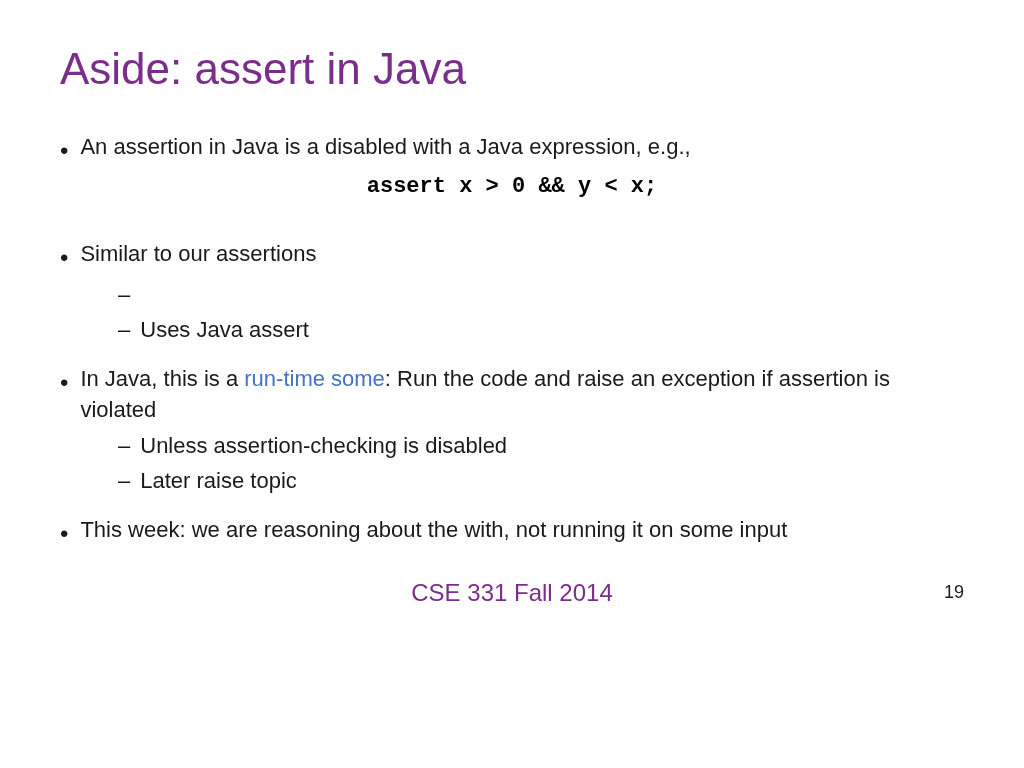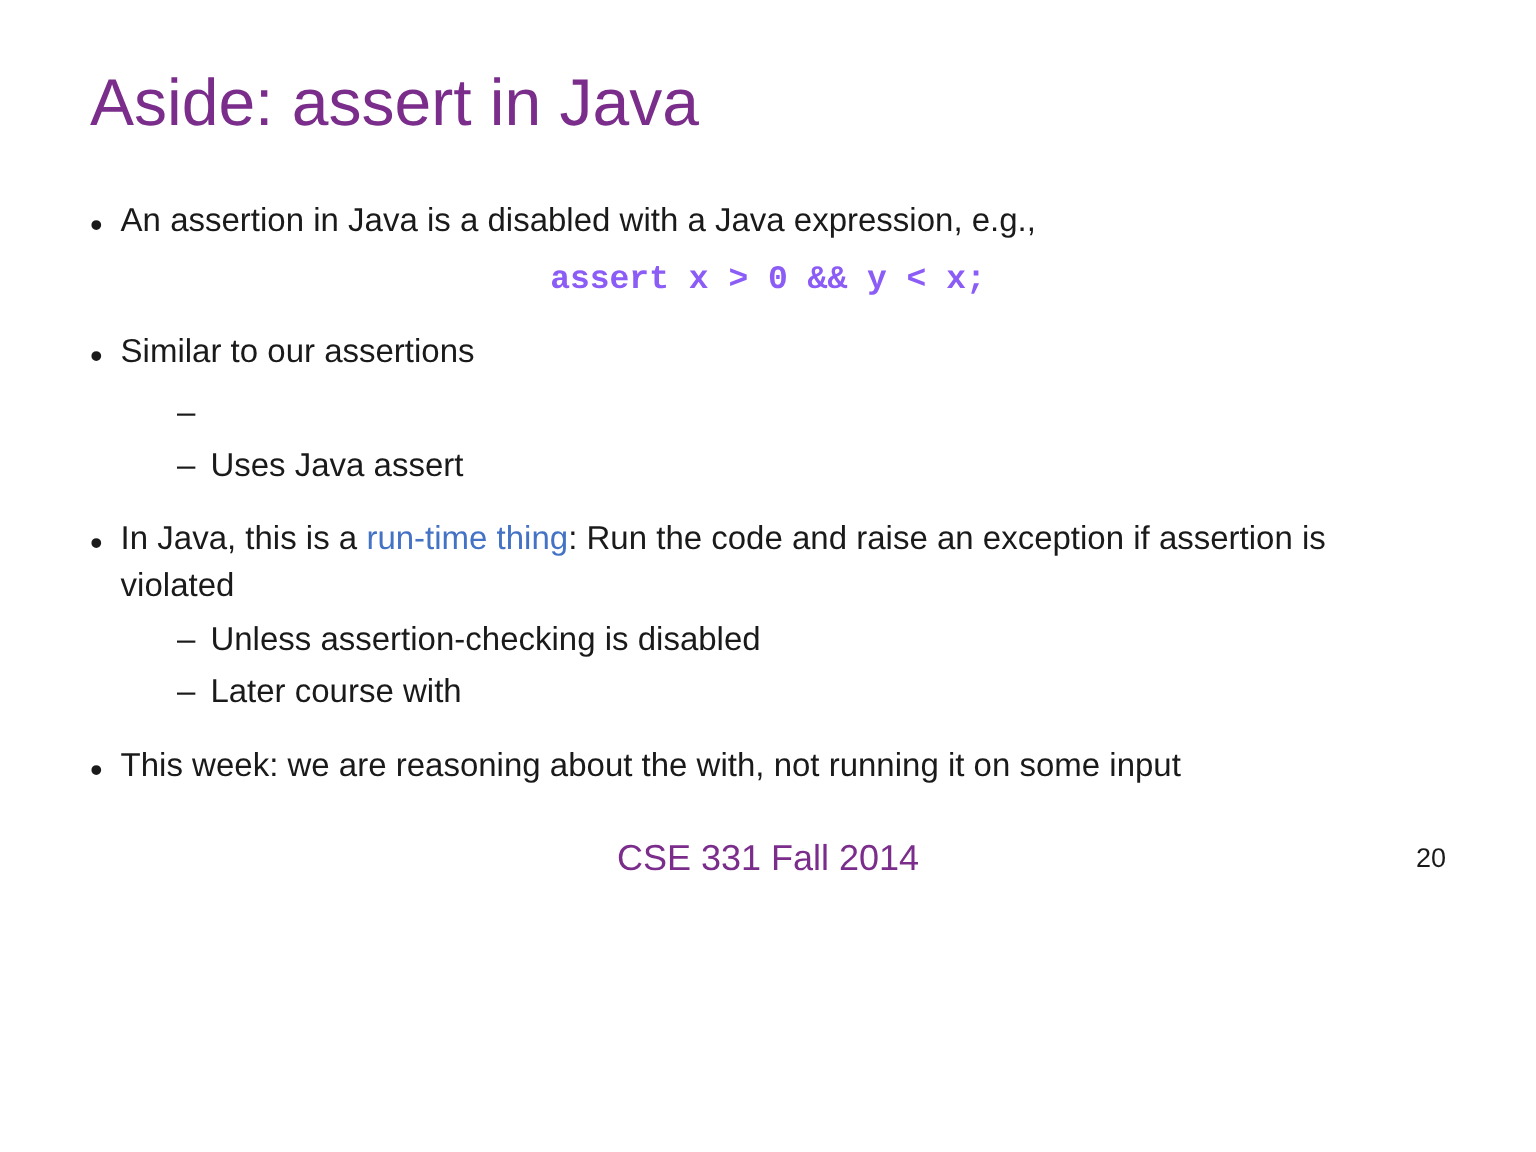--- a/index.html
+++ b/index.html
@@ -71,22 +71,22 @@
       font-size: 22px;
       line-height: 1.4;
       color: #1a1a1a;
     }
 
     .code-line {
       text-align: center;
       font-family: 'Courier New', Courier, monospace;
       font-size: 22px;
       font-weight: bold;
-      color: #8b5cf6;
-      margin: 6px 0 2px 0;
+      color: #000000;
+      margin: 6px 0 22px 0;
     }
 
     .sub-bullets {
       margin-left: 58px;
       margin-top: 6px;
       display: flex;
       flex-direction: column;
       gap: 4px;
     }
 
@@ -163,40 +163,40 @@
         <div class="sub-bullet">
           <span class="sub-dash">–</span>
           <span>Uses Java assert</span>
         </div>
       </div>
     </div>
 
     <div class="bullet-item">
       <div class="bullet-main">
         <span class="bullet-dot">•</span>
-        <span class="bullet-text">In Java, this is a <a class="link-text">run-time thing</a>: Run the code and raise an exception if assertion is violated</span>
+        <span class="bullet-text">In Java, this is a <a class="link-text">run-time some</a>: Run the code and raise an exception if assertion is violated</span>
       </div>
       <div class="sub-bullets">
         <div class="sub-bullet">
           <span class="sub-dash">–</span>
           <span>Unless assertion-checking is disabled</span>
         </div>
         <div class="sub-bullet">
           <span class="sub-dash">–</span>
-          <span>Later course with</span>
+          <span>Later raise topic</span>
         </div>
       </div>
     </div>
 
     <div class="bullet-item">
       <div class="bullet-main">
         <span class="bullet-dot">•</span>
         <span class="bullet-text">This week: we are reasoning about the with, not running it on some input</span>
       </div>
     </div>
 
   </div>
 
   <div class="footer">
     <span class="footer-center">CSE 331 Fall 2014</span>
-    <span class="footer-right">20</span>
+    <span class="footer-right">19</span>
   </div>
 </div>
 
 </body></html>

